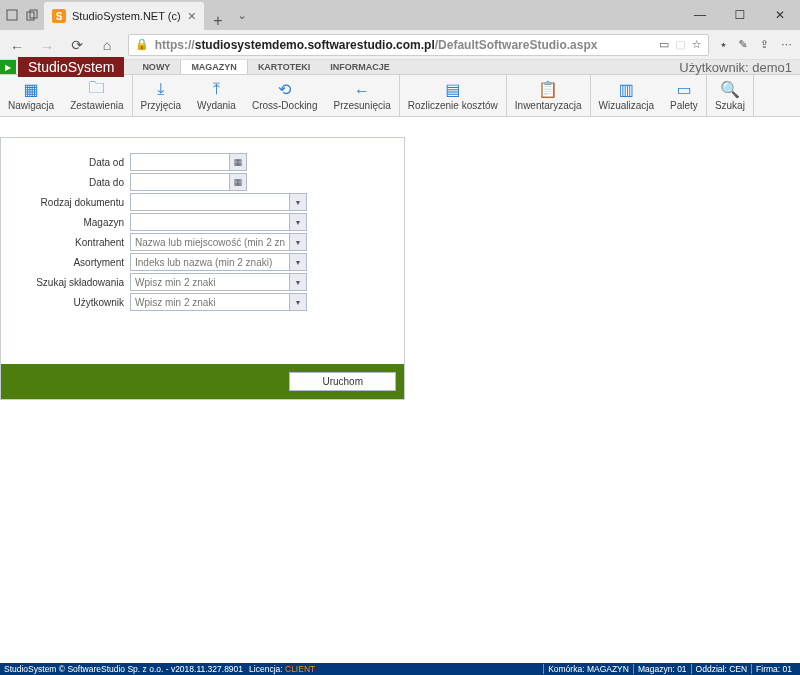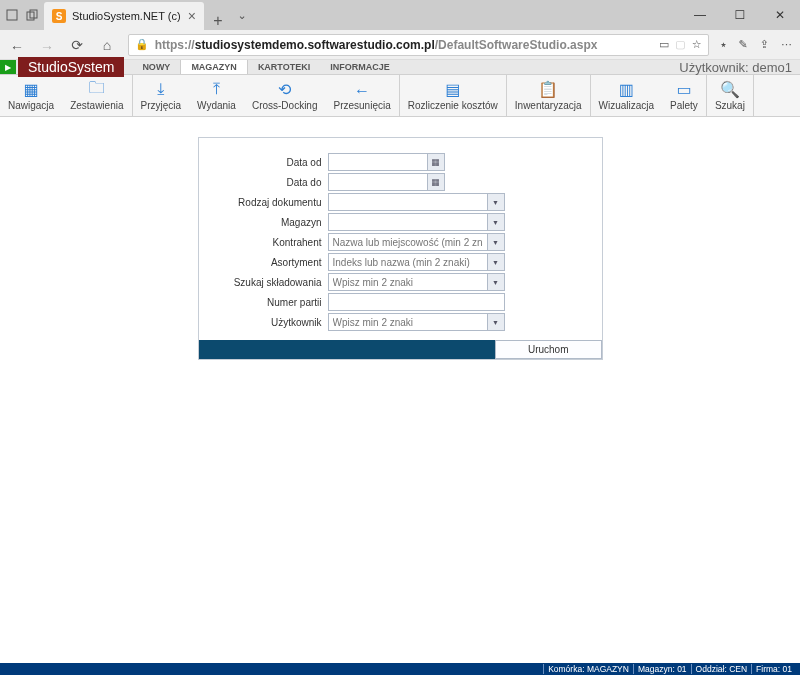--- a/index.html
+++ b/index.html
@@ -32,32 +32,32 @@
 .menu-item.active { background: #fff; border-left: 1px solid #ccc; border-right: 1px solid #ccc; }
 .menu-spacer { flex: 1; }
 .user-info { font-size: 13px; color: #666; padding-right: 8px; }
 
 .ribbon { height: 42px; background: #f5f5f5; border-bottom: 1px solid #d0d0d0; display: flex; }
 .ribbon-group { display: flex; border-right: 1px solid #d0d0d0; }
 .ribbon-btn { display: flex; flex-direction: column; align-items: center; justify-content: center; padding: 2px 8px; gap: 2px; }
 .ribbon-icon { width: 20px; height: 18px; display: flex; align-items: center; justify-content: center; color: #2d7fd4; font-size: 16px; }
 .ribbon-label { font-size: 10px; color: #444; white-space: nowrap; }
 
-.content { position: absolute; top: 117px; bottom: 12px; left: 0; right: 0; background: #fff; display: flex; justify-content: center; padding-top: 20px; }
+.content { position: absolute; top: 117px; bottom: 12px; left: 0; right: 0; background: #fff; display: flex; padding-top: 20px; }
 .panel { width: 405px; border: 1px solid #c6cdd6; background: #fff; display: flex; flex-direction: column; height: fit-content; }
 .panel-body { padding: 14px 14px 8px 14px; }
 .form-row { display: flex; align-items: center; height: 20px; margin-bottom: 0; }
 .form-label { width: 115px; text-align: right; padding-right: 6px; font-size: 10px; color: #333; }
 .form-input { border: 1px solid #b0bac8; height: 18px; font-size: 10px; padding: 0 4px; color: #999; background: #fff; }
 .date-input { width: 100px; }
 .date-btn { width: 17px; height: 18px; background: #e8ecf2; border: 1px solid #b0bac8; border-left: none; display: flex; align-items: center; justify-content: center; color: #556; font-size: 9px; }
 .text-sm { width: 118px; }
 .combo-input { width: 160px; }
 .combo-btn { width: 17px; height: 18px; background: #e8ecf2; border: 1px solid #b0bac8; border-left: none; display: flex; align-items: center; justify-content: center; color: #556; font-size: 7px; }
-.panel-footer { background: #0c4a6e; display: flex; justify-content: flex-end; }
+.panel-footer { background: #4d7c0f; padding: 8px; display: flex; justify-content: flex-end; margin-top: 44px; }
 .run-btn { background: #fdfdff; border: 1px solid #b0bac8; padding: 3px 32px; font-size: 10px; color: #333; }
 
 .statusbar { position: absolute; bottom: 0; left: 0; right: 0; height: 12px; background: #003a7a; color: #fff; font-size: 8.5px; display: flex; align-items: center; padding: 0 4px; }
 .status-left { display: flex; gap: 6px; }
 .status-spacer { flex: 1; }
 .status-right { display: flex; gap: 0; }
 .status-seg { border-left: 1px solid #6a8fc0; padding: 0 4px; text-align: right; }
 .lic { color: #ff8c00; }
 
 svg { display: block; }
@@ -220,36 +220,36 @@
           <div class="form-label">Asortyment</div>
           <input class="form-input combo-input" placeholder="Indeks lub nazwa (min 2 znaki)" style="">
           <div class="combo-btn">▼</div>
         </div>
       <div class="form-row">
           <div class="form-label">Szukaj składowania</div>
           <input class="form-input combo-input" placeholder="Wpisz min 2 znaki" style="">
           <div class="combo-btn">▼</div>
         </div>
       <div class="form-row">
-          <div class="form-label">Numer partii</div>
-          <input class="form-input" style="width: 177px;">
-        </div>
-      <div class="form-row">
           <div class="form-label">Użytkownik</div>
           <input class="form-input combo-input" placeholder="Wpisz min 2 znaki" style="">
           <div class="combo-btn">▼</div>
         </div>
     </div>
     <div class="panel-footer">
       <button class="run-btn">Uruchom</button>
     </div>
   </div>
 </div>
 
 <div class="statusbar">
+  <div class="status-left">
+    <span>StudioSystem © SoftwareStudio Sp. z o.o. - v2018.11.327.8901</span>
+    <span><span>Licencja:</span> <span class="lic">CLIENT</span></span>
+  </div>
   <div class="status-spacer"></div>
   <div class="status-right">
     <span class="status-seg">Komórka: MAGAZYN</span>
     <span class="status-seg">Magazyn: 01</span>
     <span class="status-seg">Oddział: CEN</span>
     <span class="status-seg">Firma: 01</span>
   </div>
 </div>
 
 </body></html>

